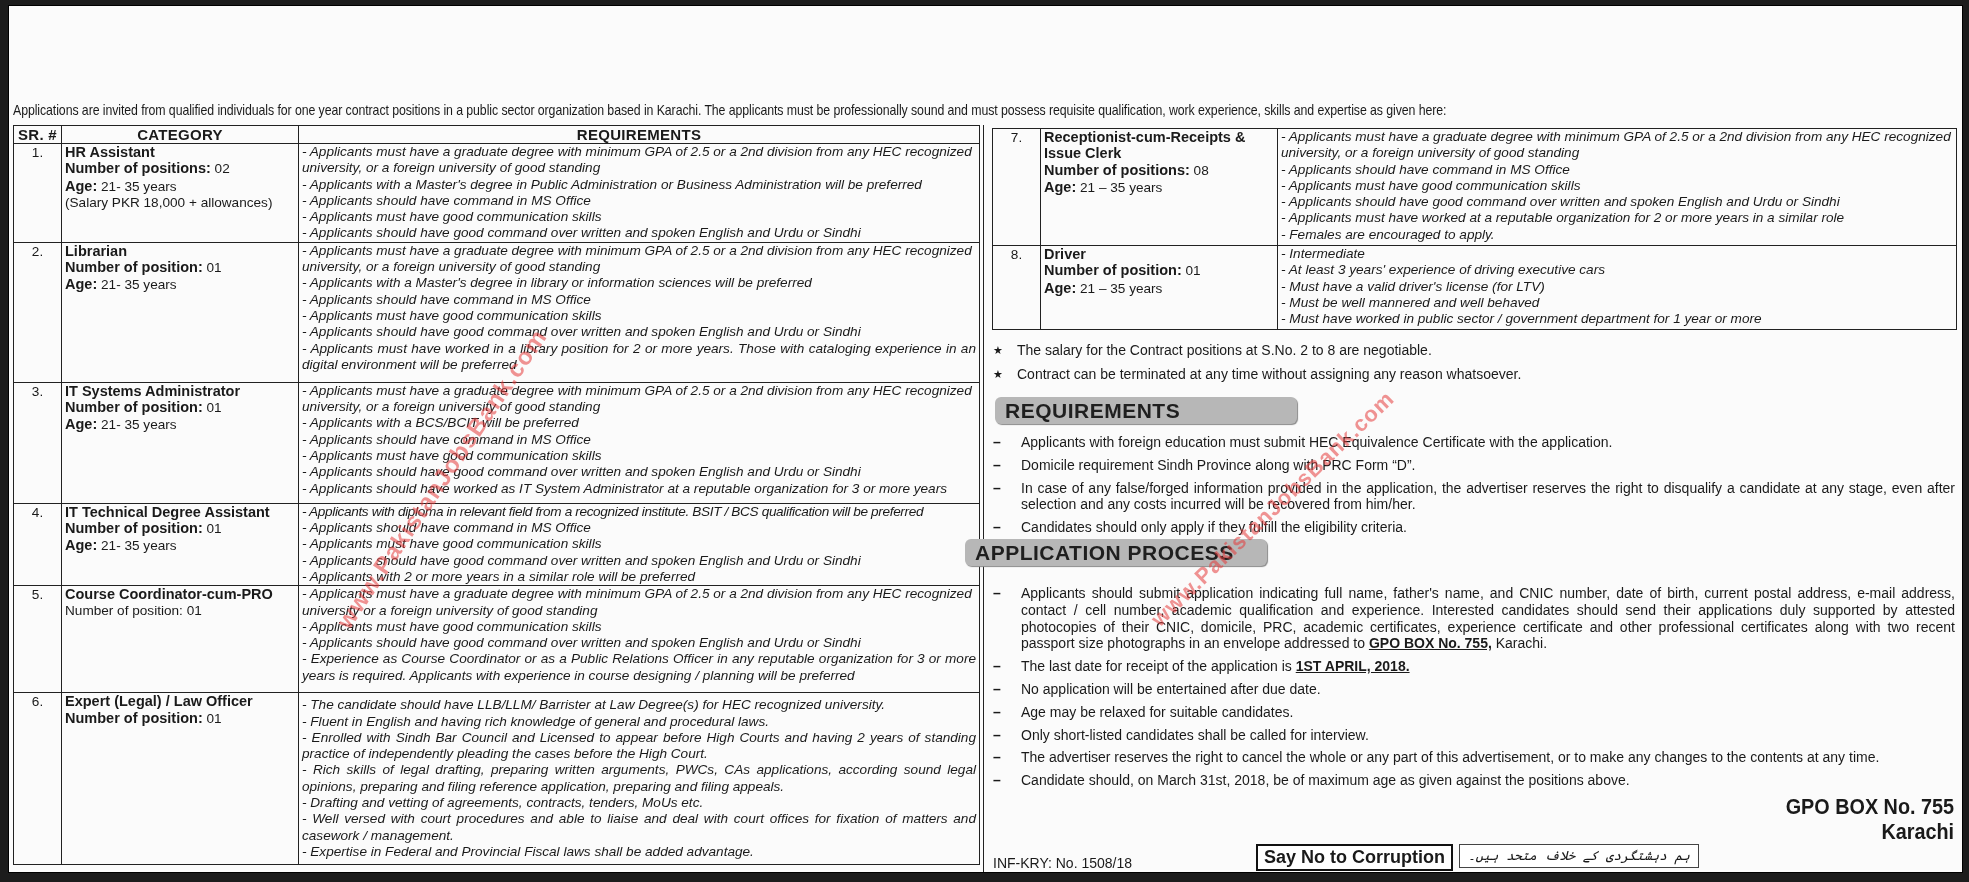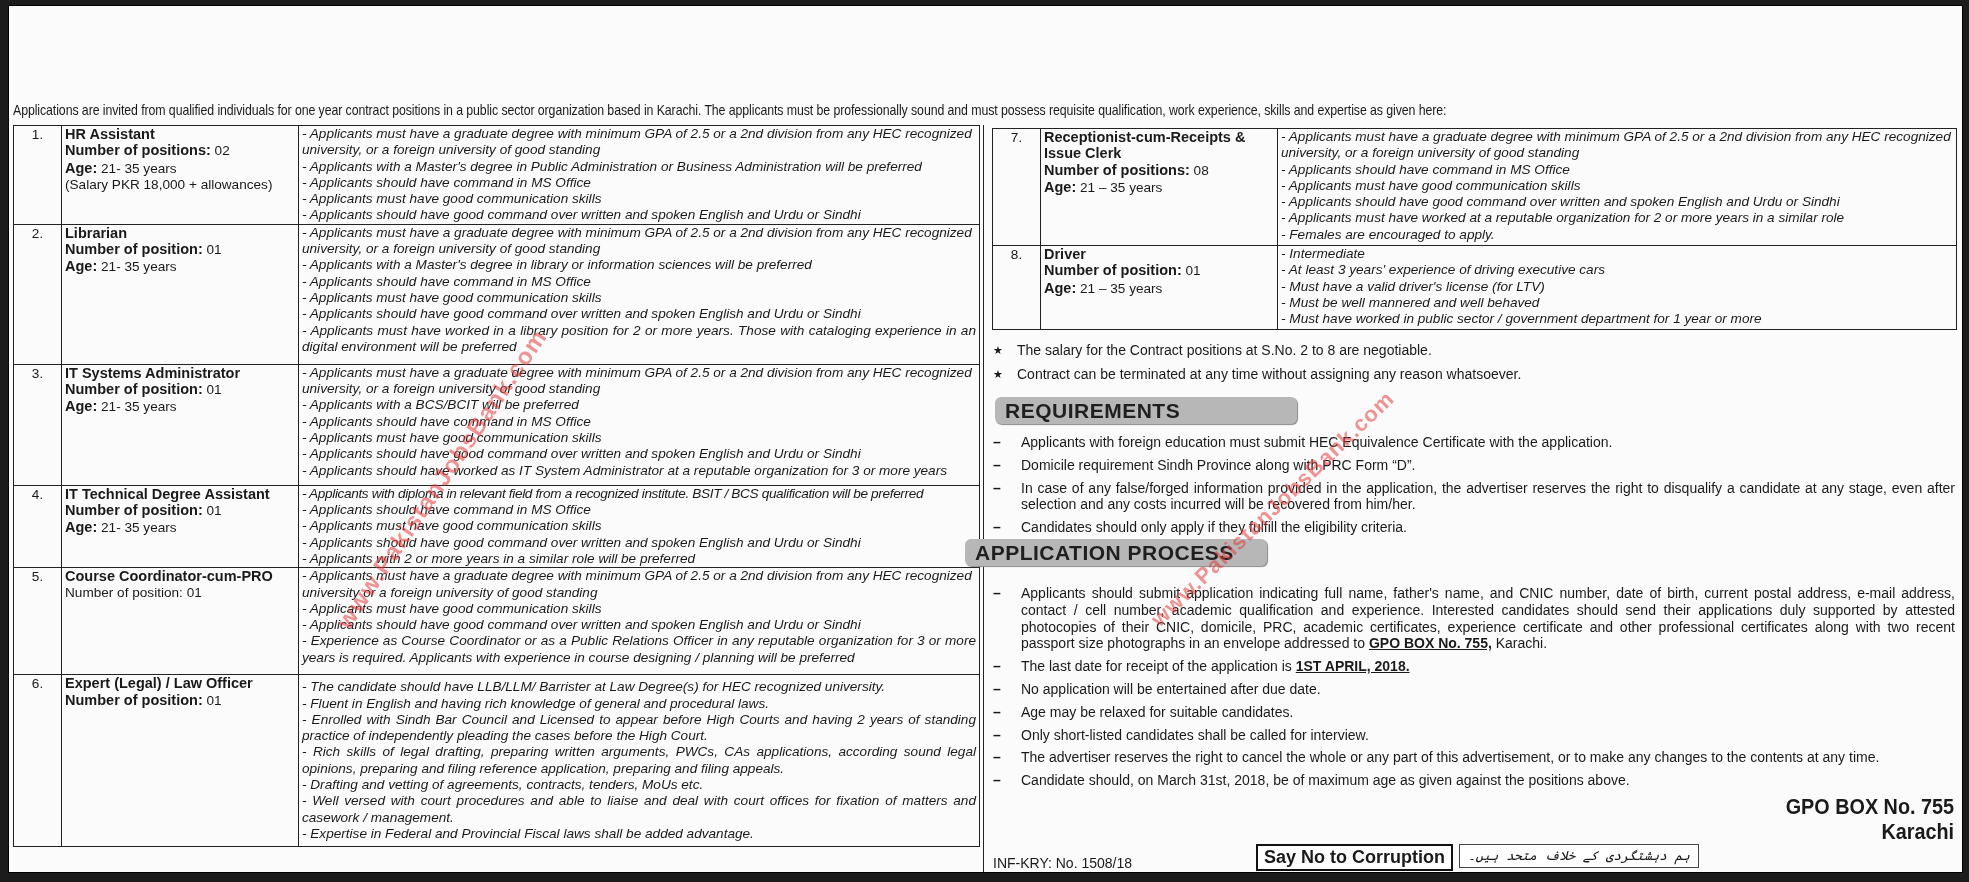--- a/index.html
+++ b/index.html
@@ -71,20 +71,25 @@
 
   <div class="abs intro">Applications are invited from qualified individuals for one year contract positions in a public sector organization based in Karachi. The applicants must be professionally sound and must possess requisite qualification, work experience, skills and expertise as given here:</div>
 
   <table class="jobs" style="left:4px; top:119px; width:966px;">
     <colgroup>
         <col style="width:48px">
         <col style="width:237px">
         <col style="width:681px">
       </colgroup>
     <tbody>
+        <tr>
+      <th>SR. #</th>
+      <th>CATEGORY</th>
+      <th>REQUIREMENTS</th>
+    </tr>
 
     <tr style="height:97px;">
       <td class="sr">1.</td>
       <td>
         <span class="cat-title">HR Assistant</span>
         <span class="lbl">Number of positions:</span><span> 02</span><br>
         <span class="lbl">Age:</span><span> 21- 35 years</span><br>
         <span>(Salary PKR 18,000 + allowances)</span>
       </td>
       <td>

